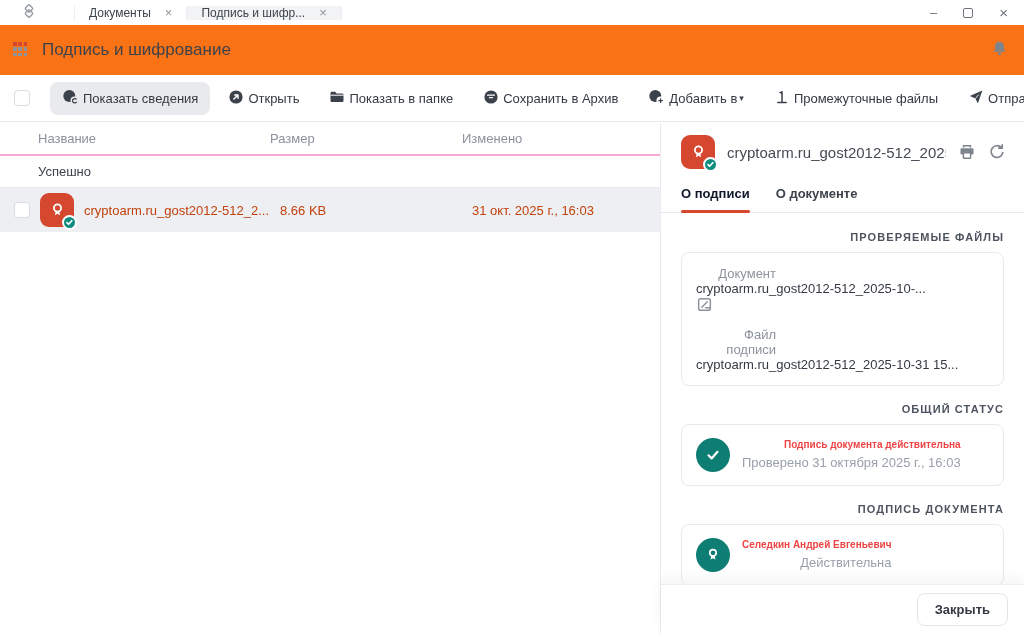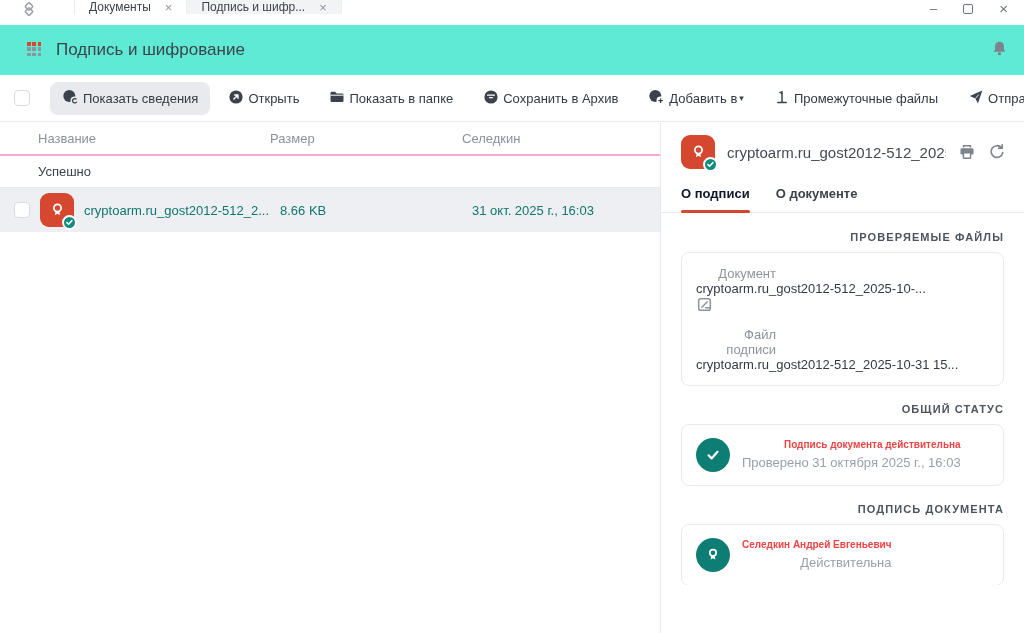--- a/index.html
+++ b/index.html
@@ -1,55 +1,55 @@
 <!DOCTYPE html>
 <html><head>
 <meta charset="utf-8">
 <style>
   * { box-sizing: border-box; margin: 0; padding: 0; }
   html, body { width: 1024px; height: 633px; }
   body { font-family: "Liberation Sans", sans-serif; background: #fff; }
   .app { position: relative; width: 1024px; height: 633px; background: #fff; overflow: hidden; color: #343a43; }
 
   
-  .titlebar { position: absolute; top: 0; left: 0; right: 0; height: 25px; background: #fff; display: flex; align-items: flex-start; }
+  .titlebar { position: absolute; top: 0; left: 0; right: 0; height: 25px; background: #fff; display: flex; align-items: center; }
   .logo-btn { width: 58px; display: flex; align-items: center; justify-content: center; }
   .tabs { display: flex; margin-left: 16px; }
   .tab { display: flex; align-items: center; gap: 14px; padding: 0 14px; font-size: 12px; color: #3d434c; border-right: 1px solid #ededf0; cursor: default; }
   .tab:first-child { border-left: 1px solid #ededf0; }
   .tab.active { background: #f2f3f5; }
   .tab-close { color: #8d939d; font-size: 13px; line-height: 1; }
   .window-controls { margin-left: auto; display: flex; align-items: center; gap: 26px; padding-right: 16px; color: #6d7480; }
   .wc-min { font-size: 13px; }
   .wc-max { width: 10px; height: 10px; border: 1.3px solid #6d7480; border-radius: 2px; }
   .wc-close { font-size: 15px; }
 
   
-  .app-header { position: absolute; top: 25px; left: 0; right: 0; height: 50px; background: #5eead4; display: flex; align-items: center; padding: 0 16px 0 27px; }
+  .app-header { position: absolute; top: 25px; left: 0; right: 0; height: 50px; background: #f97316; display: flex; align-items: center; padding: 0 16px 0 13px; }
   .grid-icon { width: 16px; height: 16px; display: grid; grid-template-columns: repeat(3, 3.6px); grid-auto-rows: 3.6px; gap: 1.7px; }
   .grid-icon i { background: #8f959e; }
   .grid-icon i.red { background: #d5472e; }
   .app-title { margin-left: 13px; font-size: 17px; color: #3d434c; }
   .bell-wrap { margin-left: auto; display: flex; align-items: center; }
 
   
   .toolbar { position: absolute; top: 75px; left: 0; right: 0; height: 47px; background: #fff; border-bottom: 1px solid #e8eaed; display: flex; align-items: center; padding: 0 16px 0 14px; }
   .checkbox { width: 16px; height: 16px; border: 1.5px solid #d8dbe0; border-radius: 4px; background: #fff; flex: none; }
   .tb-btn { display: flex; align-items: center; gap: 4px; font-size: 13px; color: #343a43; padding: 7px 12px; border-radius: 8px; margin-left: 6px; white-space: nowrap; cursor: default; }
   .tb-btn.selected { background: #e9eaed; margin-left: 20px; }
   .cutout { fill: #fff; }
   .tb-btn.selected .cutout { fill: #e9eaed; }
   .caret { font-size: 9px; color: #3c424b; margin-left: -2px; }
   .toolbar-spacer { flex: 1; }
 
   
   .table-area { position: absolute; top: 123px; left: 0; width: 660px; bottom: 0; background: #fff; }
   .table-header { display: grid; grid-template-columns: 232px 192px auto; height: 33px; align-items: center; padding-left: 38px; color: #8b919c; font-size: 13px; border-bottom: 2px solid #f9a8d4; }
   .group-row { height: 32px; display: flex; align-items: center; padding-left: 38px; font-size: 13px; color: #3c424b; border-bottom: 1px solid #e8eaed; background: #fff; }
-  .data-row { height: 44px; display: grid; grid-template-columns: 16px 34px 186px 182px auto; column-gap: 10px; align-items: center; padding-left: 14px; background: #edeff3; font-size: 13px; color: #0f766e; }
+  .data-row { height: 44px; display: grid; grid-template-columns: 16px 34px 186px 182px auto; column-gap: 10px; align-items: center; padding-left: 14px; background: #edeff3; font-size: 13px; color: #c2410c; }
   .cell-name { white-space: nowrap; overflow: hidden; }
   .file-badge-icon { position: relative; width: 34px; height: 34px; }
   .file-red { width: 34px; height: 34px; border-radius: 9px; background: #d5472e; display: flex; align-items: center; justify-content: center; }
   .badge { position: absolute; right: -3px; bottom: -3px; width: 15px; height: 15px; border-radius: 50%; background: #0f8c7f; border: 2px solid #fff; display: flex; align-items: center; justify-content: center; }
 
   
   .details-panel { position: absolute; top: 123px; left: 660px; right: 0; bottom: 0; border-left: 1px solid #e8eaed; background: #fff; }
   .panel-header { display: flex; align-items: center; gap: 12px; padding: 12px 18px 0 20px; }
   .panel-title { flex: 1; font-size: 15px; color: #454b54; white-space: nowrap; overflow: hidden; }
   .panel-header .hicon { flex: none; display: flex; }
@@ -206,21 +206,21 @@
     </div>
 
     <div class="toolbar-spacer"></div>
 
   </div>
 
   <div class="table-area">
     <div class="table-header">
       <span>Название</span>
       <span>Размер</span>
-      <span>Селедкин</span>
+      <span>Изменено</span>
     </div>
     <div class="group-row">
       <span>Успешно</span>
     </div>
     <div class="data-row">
       <div class="checkbox"></div>
       <div class="file-badge-icon">
         <div class="file-red">
           <svg width="19" height="19" viewBox="0 0 18 18">
               <circle cx="9" cy="6.6" r="3.4" stroke="#fff" stroke-width="1.7" fill="none"></circle>
@@ -321,15 +321,18 @@
         </div>
       </div>
 
       <div class="sec-heading">СВОЙСТВА ПОДПИСИ</div>
       <div class="card">
         
         
       </div>
     </div>
 
+    <div class="panel-footer">
+      <button class="close-btn">Закрыть</button>
+    </div>
   </div>
 
 </div>
 
 </body></html>

